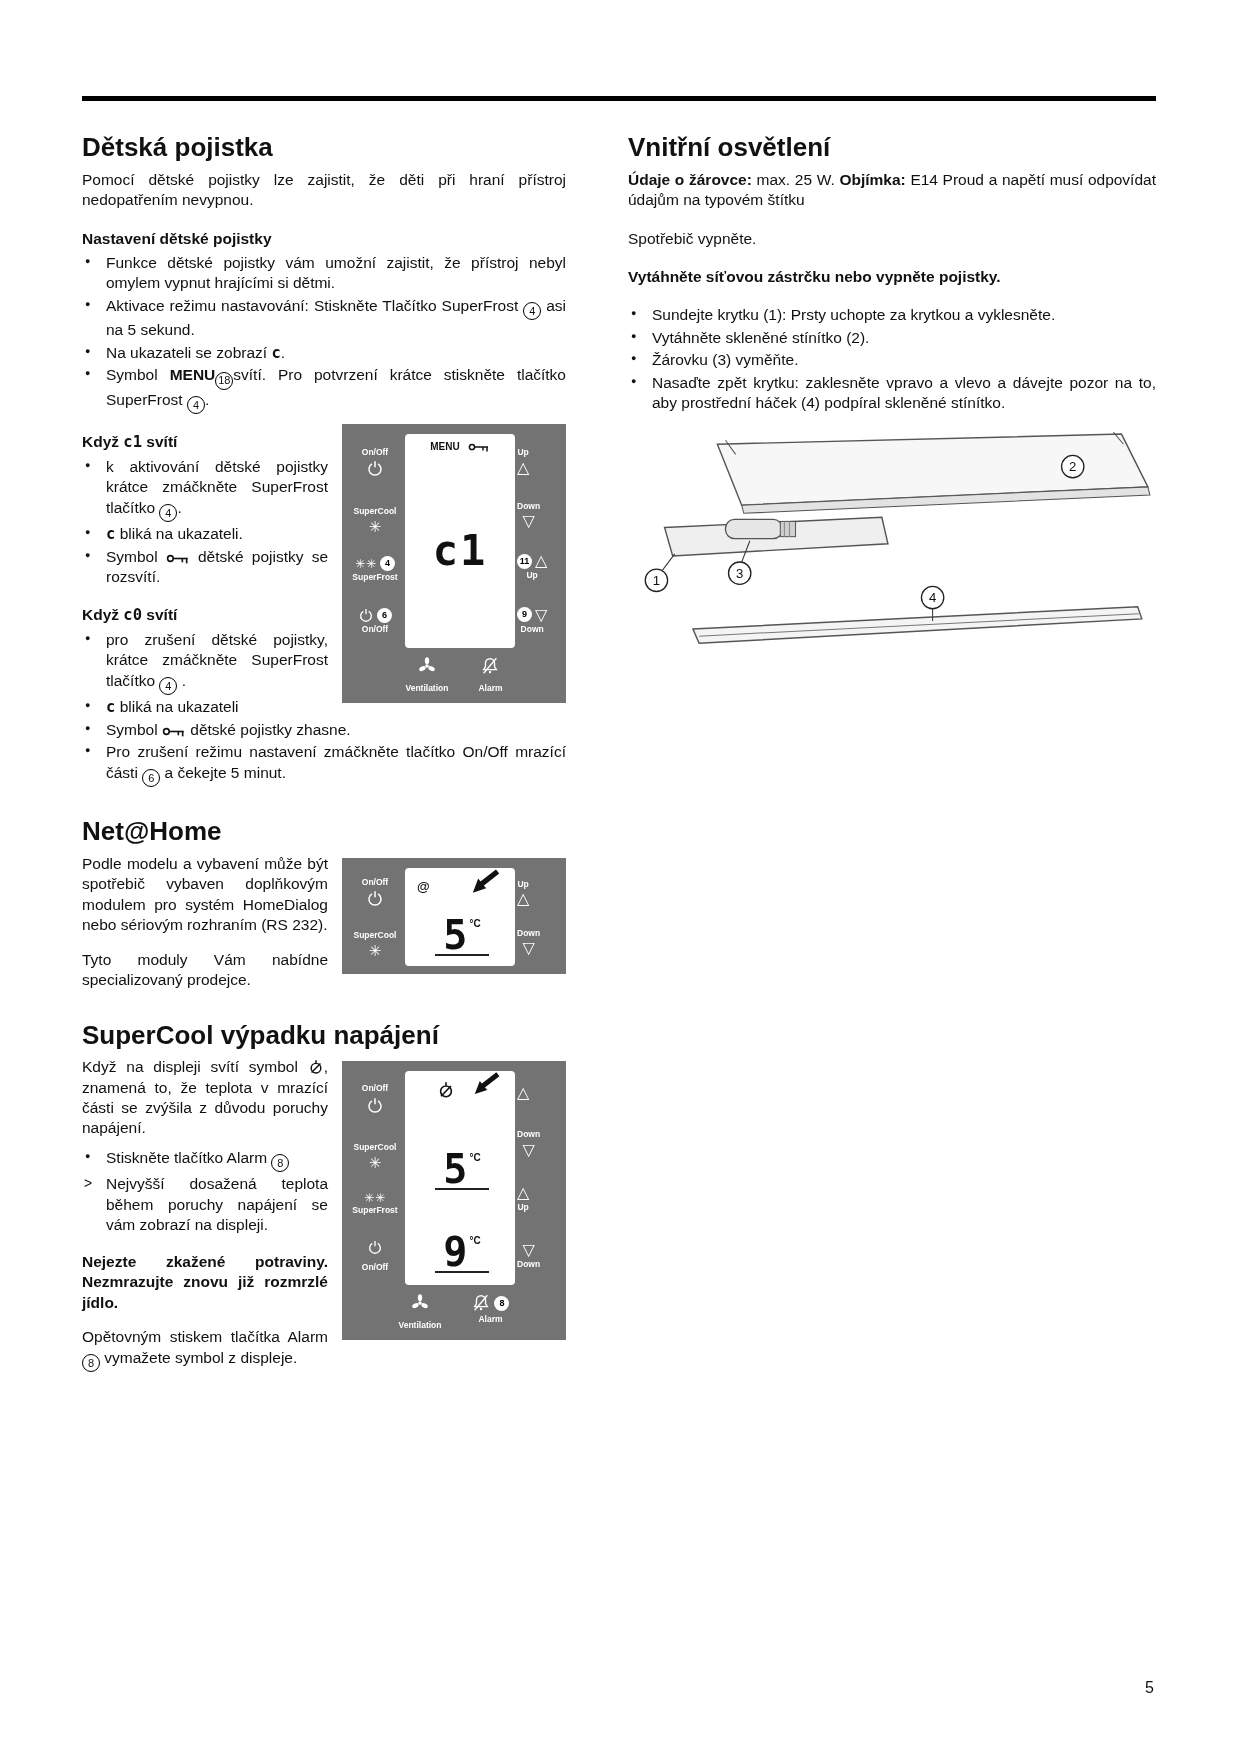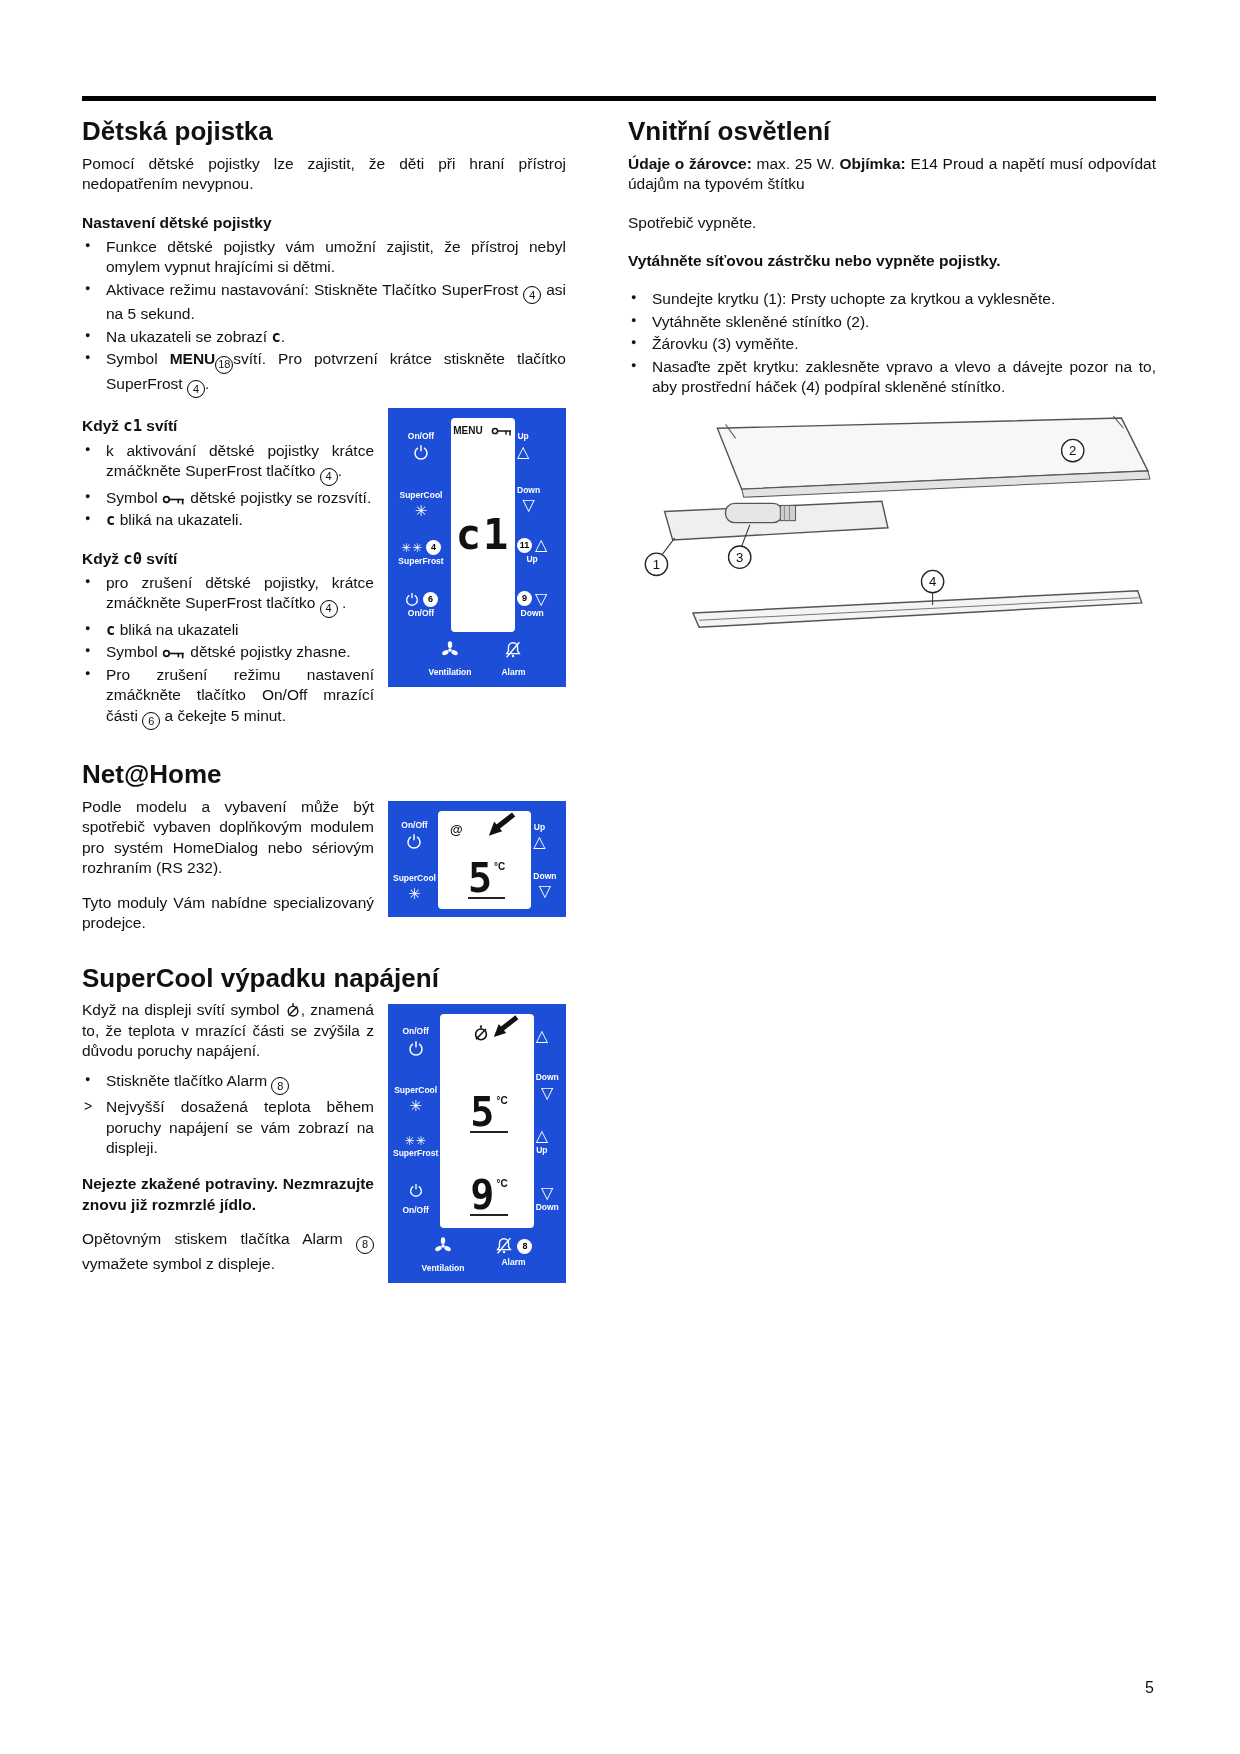--- a/index.html
+++ b/index.html
@@ -6,41 +6,41 @@
   body{
     width:1240px;height:1754px;position:relative;background:#fff;color:#111;
     font-family:"Liberation Sans","DejaVu Sans",sans-serif;font-size:15.5px;line-height:1.32;
     overflow:hidden;
   }
   .content{padding:96px 84px 0 82px;box-sizing:border-box;}
   .rule{height:5px;background:#000;margin-bottom:16px;}
   .cols{display:flex;gap:62px;align-items:flex-start;}
   .col-left{width:484px;flex-shrink:0;}
   .col-right{flex:1;min-width:0;}
-  h1{font-size:26px;line-height:1.1;margin:0 0 8px;clear:both;}
+  h1{font-size:26px;line-height:1.1;margin:16px 0 8px;clear:both;}
   h1.sec{margin-top:30px;}
   p{margin:0 0 9px;}
   .just{text-align:justify;}
   .subhead{font-weight:bold;margin:18px 0 4px;}
   .bold{font-weight:bold;}
   ul.bullets{list-style:none;margin:0 0 6px;padding:0;}
   ul.bullets li{position:relative;padding-left:24px;margin:0 0 2px;text-align:justify;}
   ul.bullets li::before{content:"●";position:absolute;left:3px;top:3px;font-size:9px;}
   ul.bullets li.res::before{content:"";}
   .resmark{position:absolute;left:2px;top:0;font-size:14px;}
   .circ{
     display:inline-flex;width:18px;height:18px;border:1.4px solid #000;border-radius:50%;
     align-items:center;justify-content:center;font-size:11px;line-height:1;background:#fff;
     vertical-align:-4px;box-sizing:border-box;
   }
   .seg{font-family:"DejaVu Sans Mono","Liberation Mono",monospace;font-weight:bold;}
   .inl-icon{vertical-align:-3px;}
   
   .panel{
-    float:right;width:178px;background:#1d4ed8;margin:4px 0 10px 14px;
+    float:right;width:224px;background:#737373;margin:4px 0 10px 14px;
     padding:10px 5px 8px;box-sizing:border-box;color:#fff;
   }
   .pgrid{display:flex;align-items:stretch;}
   .pleft{width:56px;display:flex;flex-direction:column;justify-content:space-around;align-items:center;}
   .pright{width:44px;display:flex;flex-direction:column;justify-content:space-around;align-items:flex-start;}
   .pdisplay{flex:1;background:#fff;color:#111;border-radius:4px;margin:0 2px;display:flex;flex-direction:column;position:relative;}
   .pdisplay.tall{height:214px;}
   .pdisplay.short{height:98px;}
   .pbtn{text-align:center;}
   .plabel{font-size:8.5px;font-weight:bold;line-height:1.1;margin:2px 0;}
@@ -197,32 +197,32 @@
         <span>Když</span>
         <span class="seg">c1</span>
         <span>svítí</span>
       </p>
       <ul class="bullets">
         <li>
           <span>k aktivování dětské pojistky krátce zmáčkněte SuperFrost tlačítko</span>
           <span class="circ">4</span><span>.</span>
         </li>
         <li>
+          <span class="seg">c</span>
+          <span>bliká na ukazateli.</span>
+        </li>
+        <li>
           <span>Symbol</span>
           <svg class="inl-icon" width="24" height="13" viewBox="0 0 22 12">
               <circle cx="4" cy="6" r="2.6" fill="none" stroke="#111" stroke-width="1.5"></circle>
               <line x1="7" y1="6" x2="20" y2="6" stroke="#111" stroke-width="1.5"></line>
               <line x1="15" y1="6" x2="15" y2="9.5" stroke="#111" stroke-width="1.5"></line>
               <line x1="19" y1="6" x2="19" y2="10.5" stroke="#111" stroke-width="1.5"></line>
             </svg>
           <span>dětské pojistky se rozsvítí.</span>
-        </li>
-        <li>
-          <span class="seg">c</span>
-          <span>bliká na ukazateli.</span>
         </li>
       </ul>
 
       <p class="subhead">
         <span>Když</span>
         <span class="seg">c0</span>
         <span>svítí</span>
       </p>
       <ul class="bullets">
         <li>

